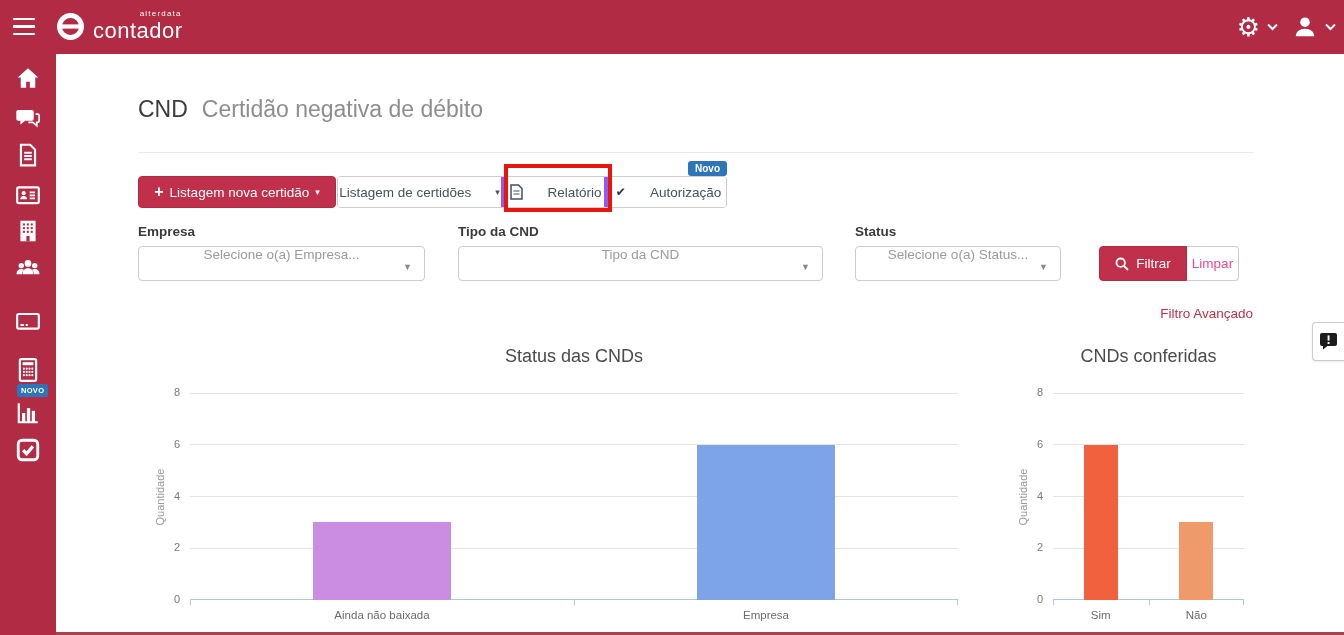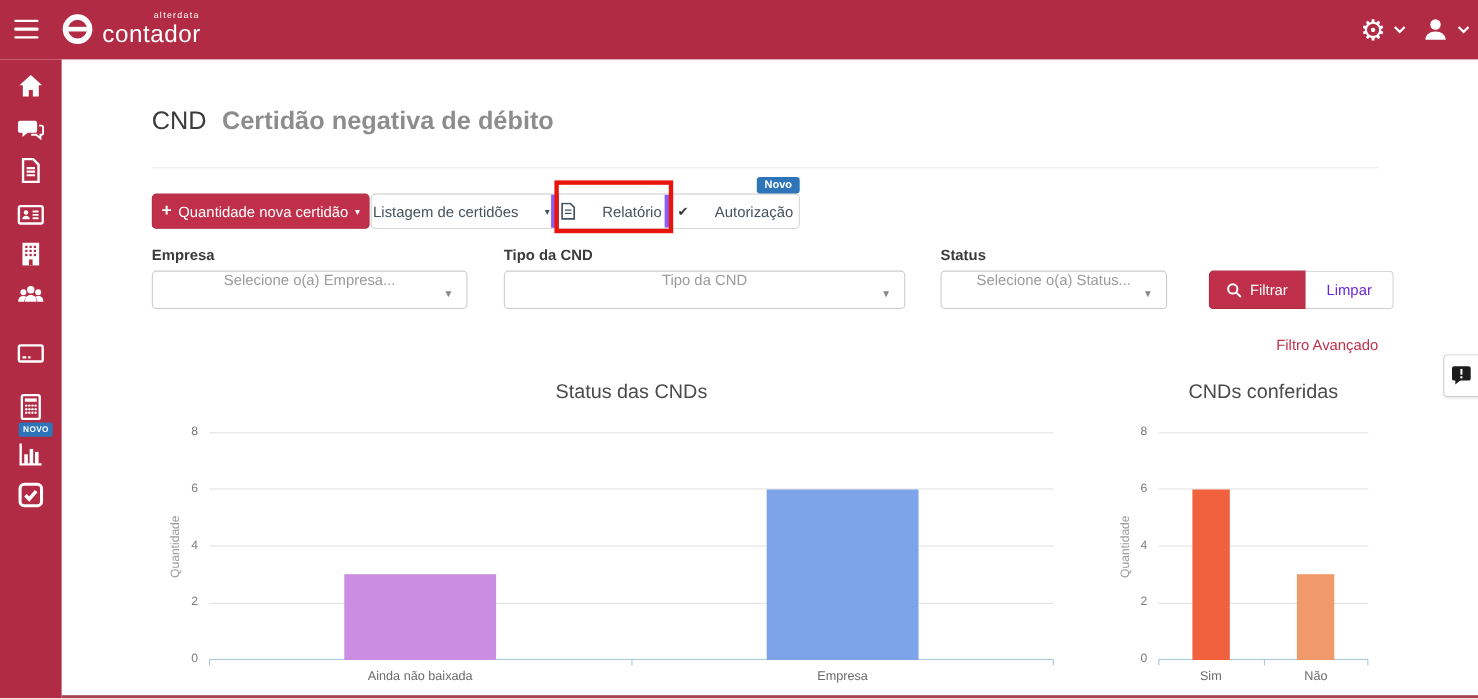--- a/index.html
+++ b/index.html
@@ -21,21 +21,21 @@
 
   
   .sidebar { position:absolute; left:0; top:54px; width:56px; height:581px; background:#b22b45; z-index:4; }
   .side-item { position:absolute; left:15px; width:26px; height:26px; cursor:pointer; }
   .side-item svg { width:26px; height:26px; display:block; }
   .side-novo { position:absolute; left:17px; top:330px; background:#2e74b8; color:#fff; font-size:7.5px; font-weight:bold; padding:2px 4px; border-radius:2px; letter-spacing:.3px; z-index:2; }
 
   
   .page-title-row { position:absolute; left:138px; top:96px; display:flex; align-items:baseline; gap:14px; }
   .page-title { font-size:23px; color:#3b3b3b; font-weight:500; }
-  .page-subtitle { font-size:23px; color:#8d8d8d; font-weight:700; }
+  .page-subtitle { font-size:23px; color:#8d8d8d; font-weight:400; }
   .rule { position:absolute; left:138px; top:152px; width:1115px; height:1px; background:#ebebeb; }
 
   
   .btn-red { position:absolute; left:138px; top:176px; width:198px; height:32px; background:#c0304b; color:#fff;
              border:1px solid #b12a44; border-radius:4px; font-size:13.5px; display:flex; align-items:center; justify-content:center; gap:6px; cursor:pointer; }
   .btn-group { position:absolute; left:337px; top:176px; height:32px; display:flex; border:1px solid #ccc; border-radius:4px; background:#fff; }
   .btn-group .gbtn { height:30px; display:flex; align-items:center; justify-content:center; gap:24px; font-size:13.5px; color:#44525c; cursor:pointer; background:#fff; }
   .btn-group .gbtn + .gbtn { border-left:7px solid #8b5cf6; }
   .gbtn.b1 { width:163px; border-radius:3px 0 0 3px; }
   .gbtn.b2 { width:103px; }
@@ -47,21 +47,21 @@
   
   .annotation-rect { position:absolute; left:504px; top:164px; width:108px; height:48px; border:4px solid #e8150d; z-index:9; pointer-events:none; }
 
   
   .flabel { position:absolute; font-size:13.5px; font-weight:bold; color:#3b3b3b; }
   .select { position:absolute; top:246px; height:35px; border:1px solid #ccc; border-radius:4px; background:#fff;
             display:flex; align-items:center; padding:0 12px; color:#9b9b9b; font-size:13.5px; cursor:pointer;flex-direction:column; }
   .select .sel-caret { margin-left:auto; color:#888; font-size:9px; }
   .btn-filtrar { position:absolute; left:1099px; top:246px; width:88px; height:35px; background:#c0304b; color:#fff; border:1px solid #b12a44;
                  border-radius:4px 0 0 4px; font-size:13.5px; display:flex; align-items:center; justify-content:center; gap:7px; cursor:pointer; }
-  .btn-limpar { position:absolute; left:1187px; top:246px; width:80px; height:35px; background:#fff; color:#6d28d9; border:1px solid #ccc;
+  .btn-limpar { position:absolute; left:1187px; top:246px; width:52px; height:35px; background:#fff; color:#ec4899; border:1px solid #ccc;
                 border-left:none; border-radius:0 4px 4px 0; font-size:13.5px; display:flex; align-items:center; justify-content:center; cursor:pointer; }
   .adv-link { position:absolute; top:306px; left:1138px; width:115px; text-align:right; font-size:13.5px; color:#c0304a; cursor:pointer; }
 
   
   .feedback-tab { position:absolute; right:0; top:322px; width:32px; height:39px; background:#fff; border:1px solid #ccc; border-right:none;
                   border-radius:4px 0 0 4px; box-shadow:0 1px 2px rgba(0,0,0,.08); display:flex; align-items:center; justify-content:center; cursor:pointer; z-index:8; }
 
   
   .chart { position:absolute; }
   .chart * { position:absolute; }
@@ -213,21 +213,21 @@
   </div>
 
   <div class="page-title-row">
     <span class="page-title">CND</span>
     <span class="page-subtitle">Certidão negativa de débito</span>
   </div>
   <div class="rule"></div>
 
   <div class="btn-red">
     <span class="plus-glyph">+</span>
-    <span>Quantidade nova certidão</span>
+    <span>Listagem nova certidão</span>
     <span class="caret">▾</span>
   </div>
   <div class="btn-group">
     <div class="gbtn b1">
       <span>Listagem de certidões</span>
       <span class="caret">▾</span>
     </div>
     <div class="gbtn b2">
       <svg width="13" height="16" viewBox="0 0 13 16">
         <path d="M1 1h7.5L12 4.5V15H1z" fill="none" stroke="#44525c" stroke-width="1.5"></path>

